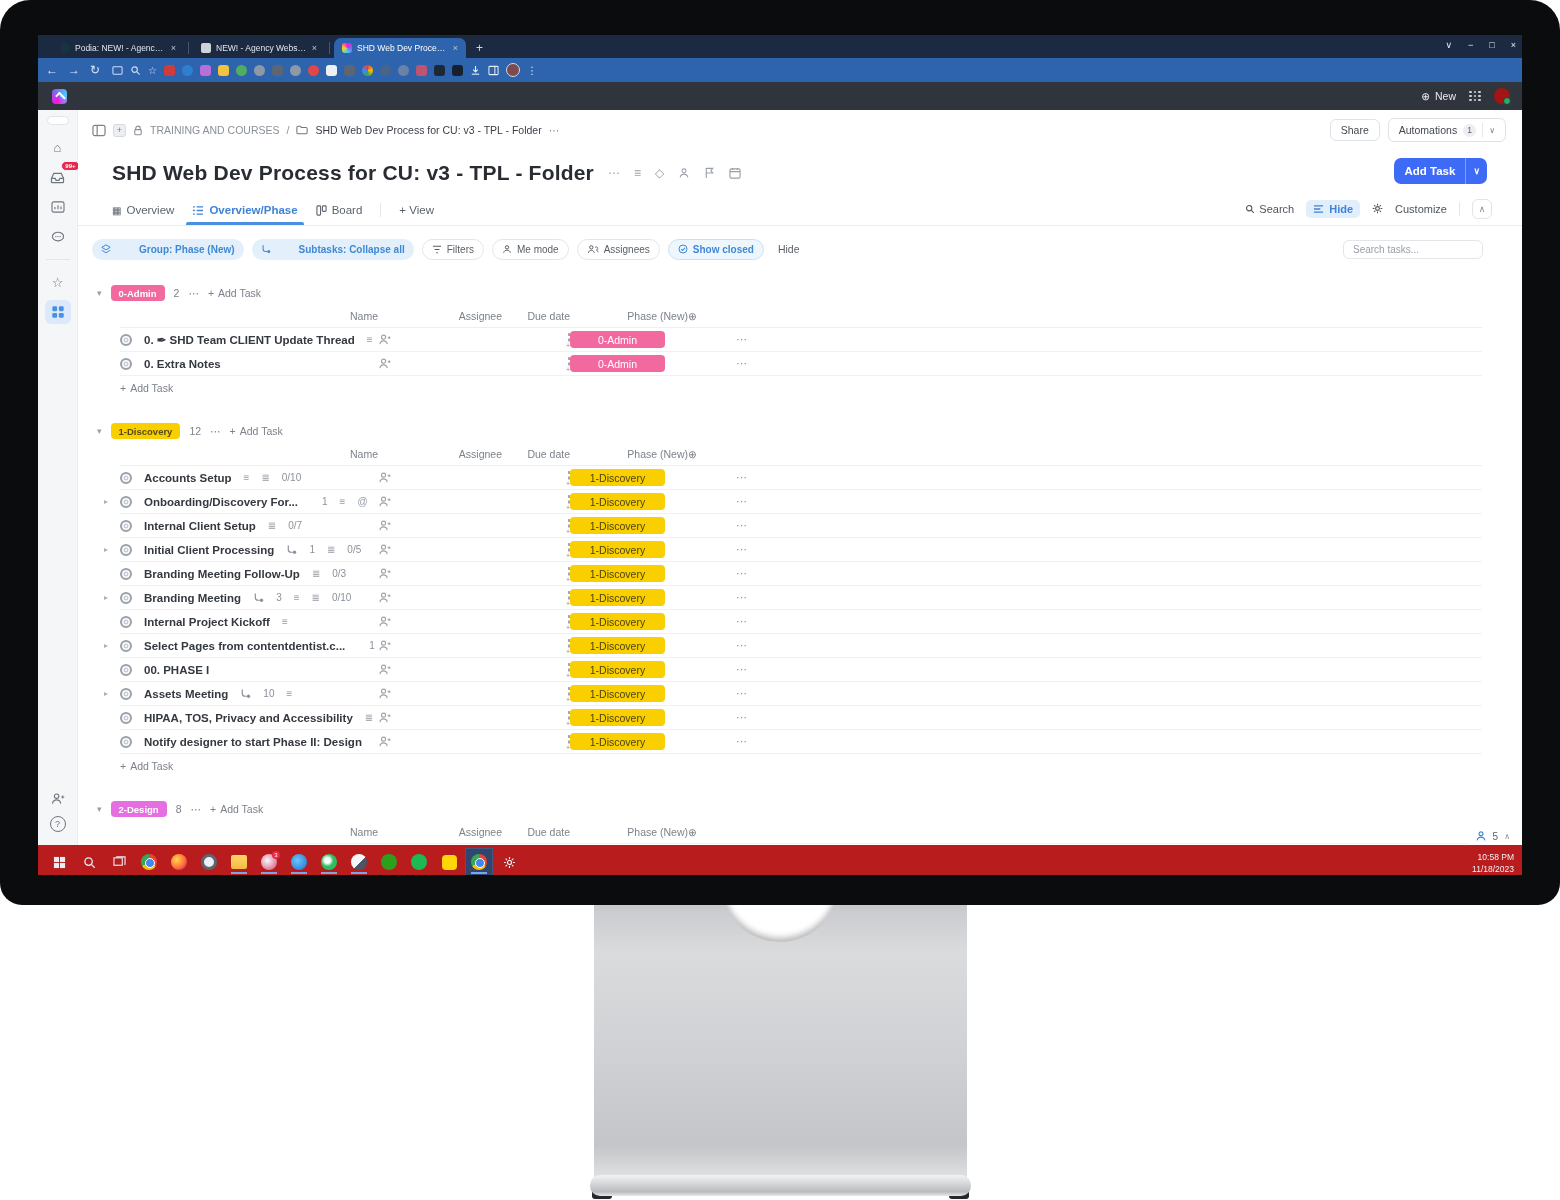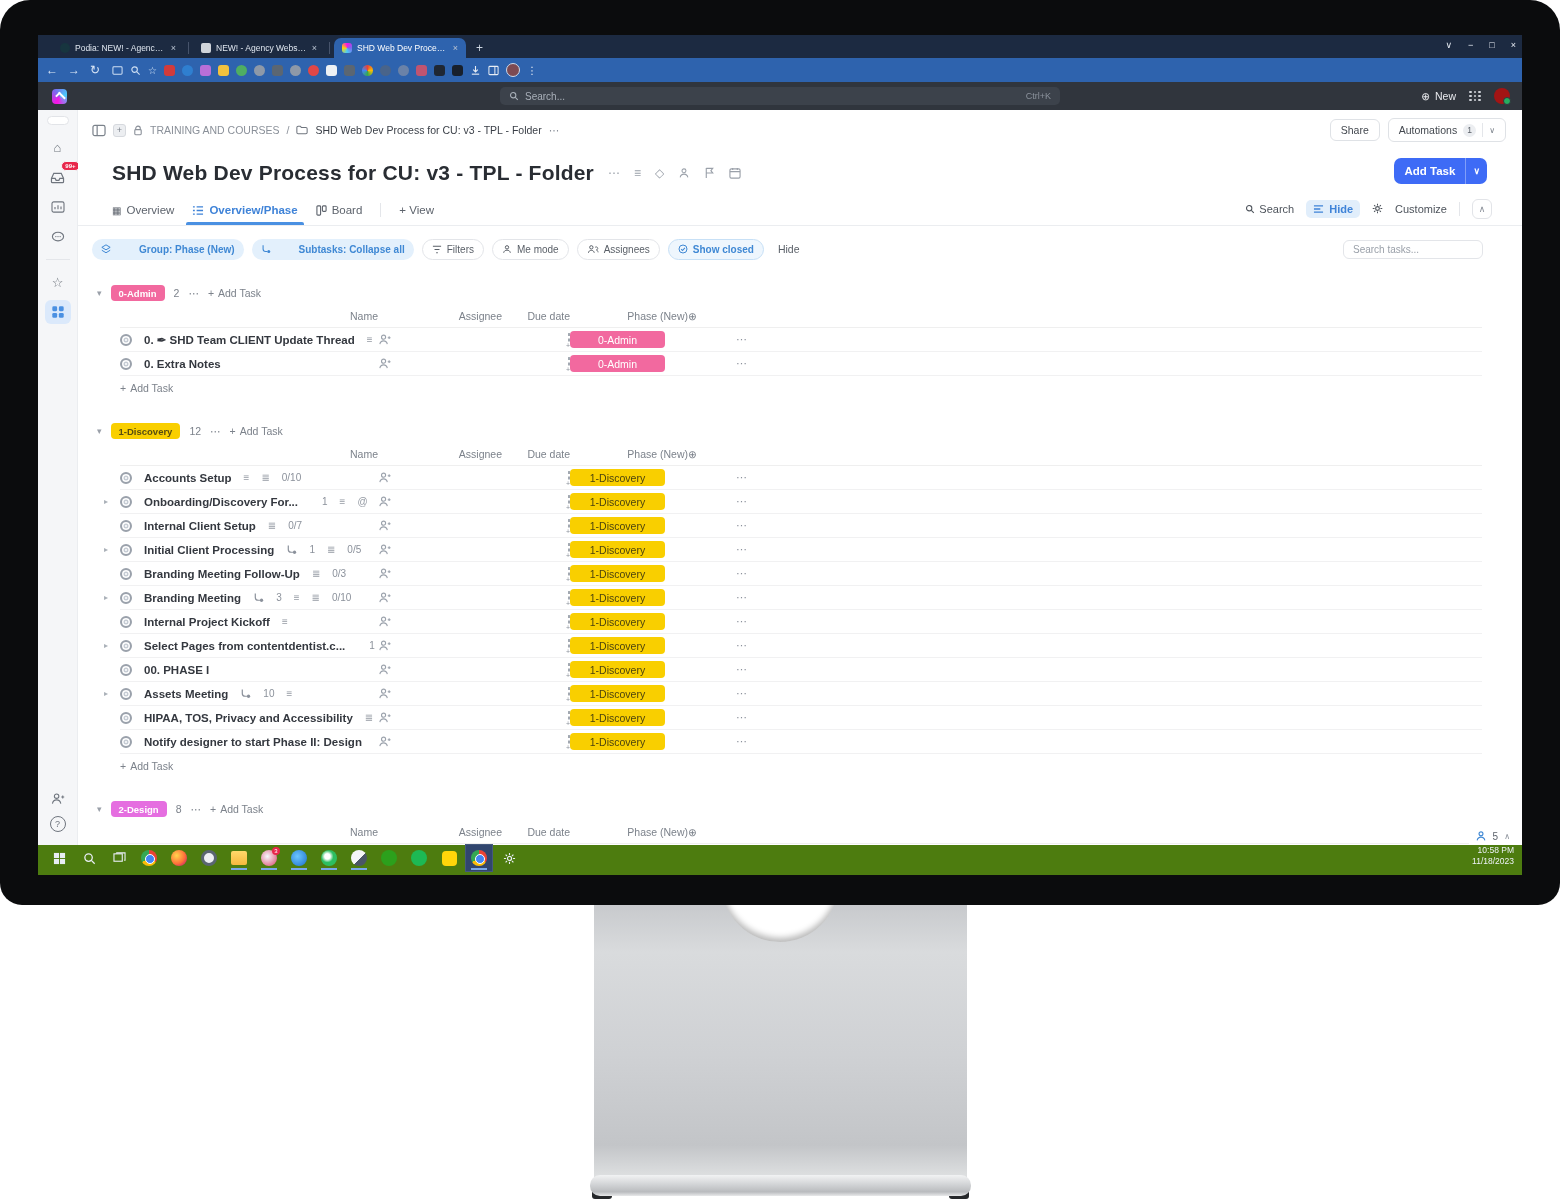--- a/index.html
+++ b/index.html
@@ -133,21 +133,21 @@
   .badge.yellow { background:#f9cf00; color:#4c430e; }
   .more { color:#8b919b; letter-spacing:1px; font-size:11px; }
   .addrow { height:24px; font-size:10.5px; color:#8b919b; }
   .addrow .g-add { padding-left:0; }
 
   
   .online { position:absolute; right:6px; bottom:2px; display:flex; align-items:center; gap:6px; font-size:10px; color:#5d636c; background:#fff; padding:2px 6px; }
   .online .pico { color:#3f88d4; }
 
   
-  .taskbar { position:absolute; left:0; bottom:0; width:100%; height:30px; background:#4d7c0f; display:flex; align-items:flex-start; padding-left:8px; gap:4px; }
+  .taskbar { position:absolute; left:0; bottom:0; width:100%; height:30px; background:#b91c1c; display:flex; align-items:flex-end; padding-left:8px; gap:4px; }
   .tb-ic { width:26px; height:26px; display:flex; align-items:center; justify-content:center; position:relative; }
   .tb-ic.active { background:#31466e; outline:1px solid #45597e; }
   .tb-ic.running::after { content:""; position:absolute; bottom:1px; left:5px; right:5px; height:2px; background:#79a7e8; }
   .app-dot { width:16px; height:16px; border-radius:50%; }
   .app-sq { width:16px; height:14px; border-radius:2px; }
   .tb-clock { position:absolute; right:8px; text-align:right; color:#eef2f8; font-size:8.5px; line-height:1.35; }
   .tb-badge { position:absolute; top:2px; right:2px; background:#e8274b; color:#fff; font-size:6px; border-radius:50%; width:8px; height:8px; display:flex; align-items:center; justify-content:center; }
 
   .icon-chrome { background:conic-gradient(#ea4335 0 120deg,#fbbc05 0 240deg,#34a853 0 360deg); position:relative; }
   .icon-chrome::after { content:""; position:absolute; left:4px; top:4px; width:8px; height:8px; border-radius:50%; background:#4285f4; border:1.5px solid #fff; }
@@ -230,28 +230,20 @@
               <rect x="1" y="1.5" width="10" height="9" rx="1" fill="none" stroke="#e8edf4" stroke-width="1.1"></rect>
               <path d="M7.5 1.5v9" stroke="#e8edf4" stroke-width="1.1"></path>
             </svg>
           <span class="chrome-avatar"></span>
           <span style="color:#e8edf4;font-size:10px">⋮</span>
         </div>
       </div>
 
       <div class="cu-topbar">
         <div class="cu-logo"></div>
-        <div class="cu-search">
-          <svg width="10" height="10" viewBox="0 0 12 12">
-              <circle cx="5" cy="5" r="3.2" fill="none" stroke="#a9b0b9" stroke-width="1.3"></circle>
-              <path d="M7.6 7.6 10.6 10.6" stroke="#a9b0b9" stroke-width="1.3"></path>
-            </svg>
-          <span>Search...</span>
-          <span class="kbd">Ctrl+K</span>
-        </div>
         <div class="cu-top-right">
           <span style="display:flex;align-items:center;gap:5px">
             <span>⊕</span>
             <span>New</span>
           </span>
           <span class="dotgrid">
               <i></i>
               <i></i>
               <i></i>
               <i></i>

